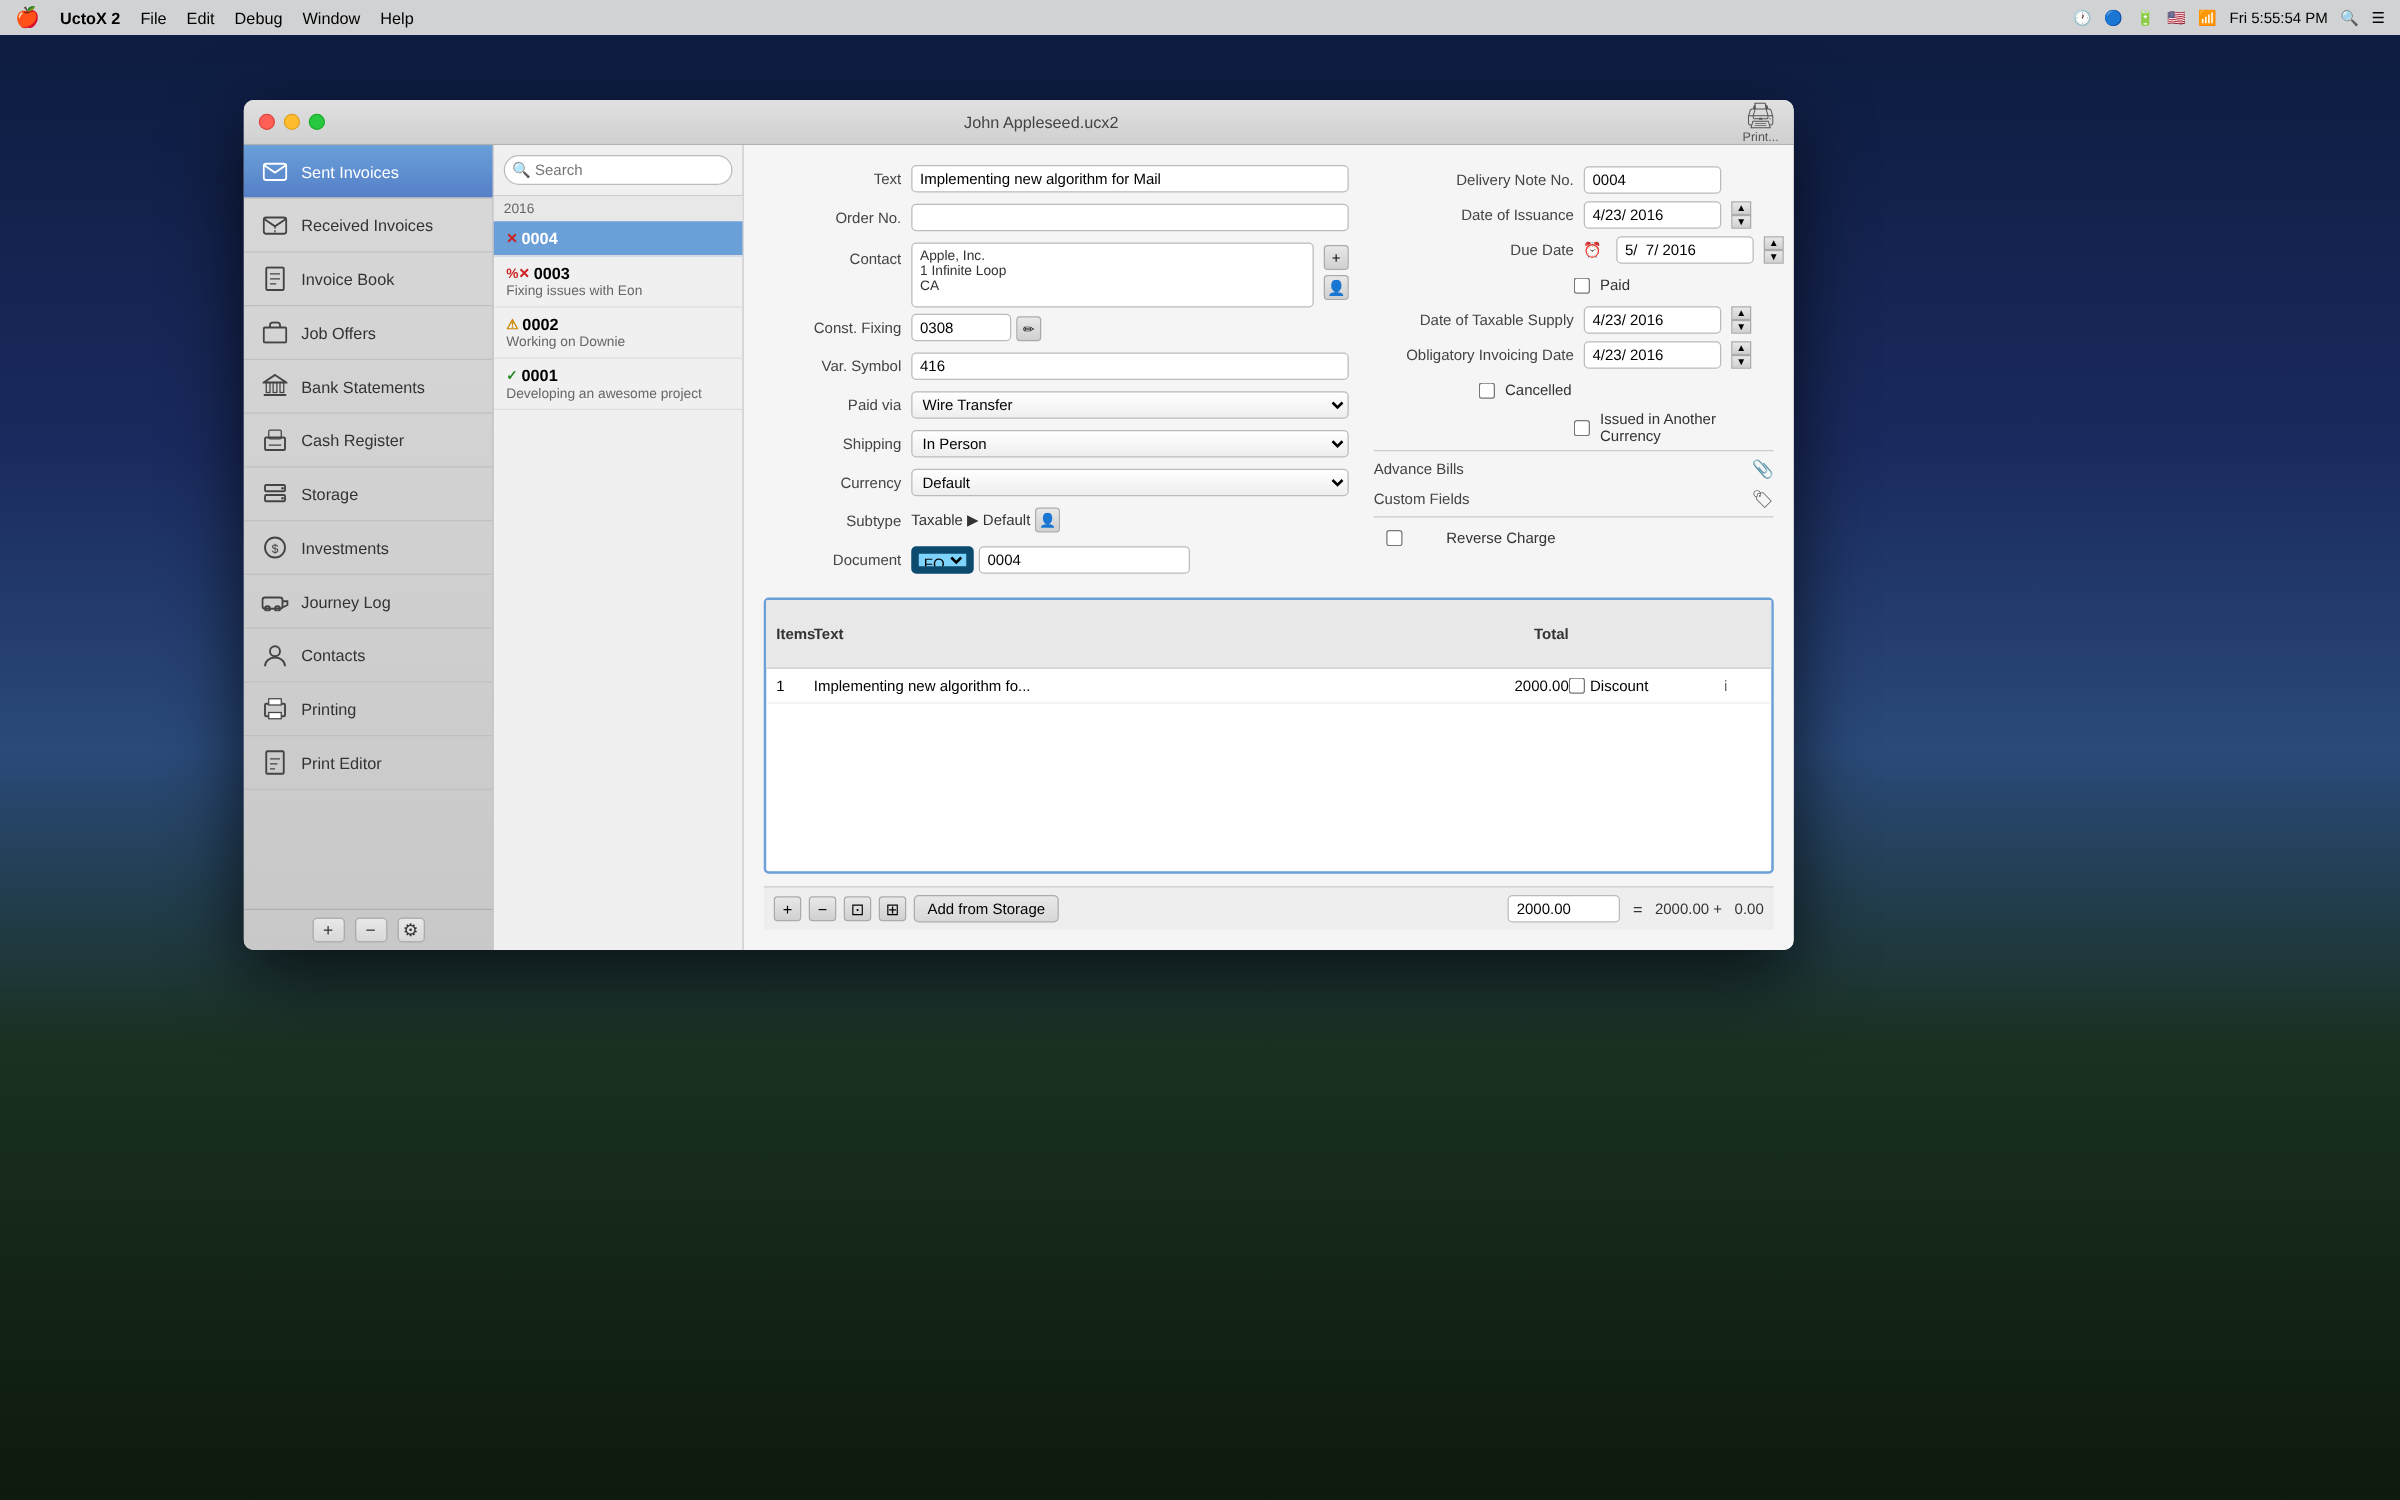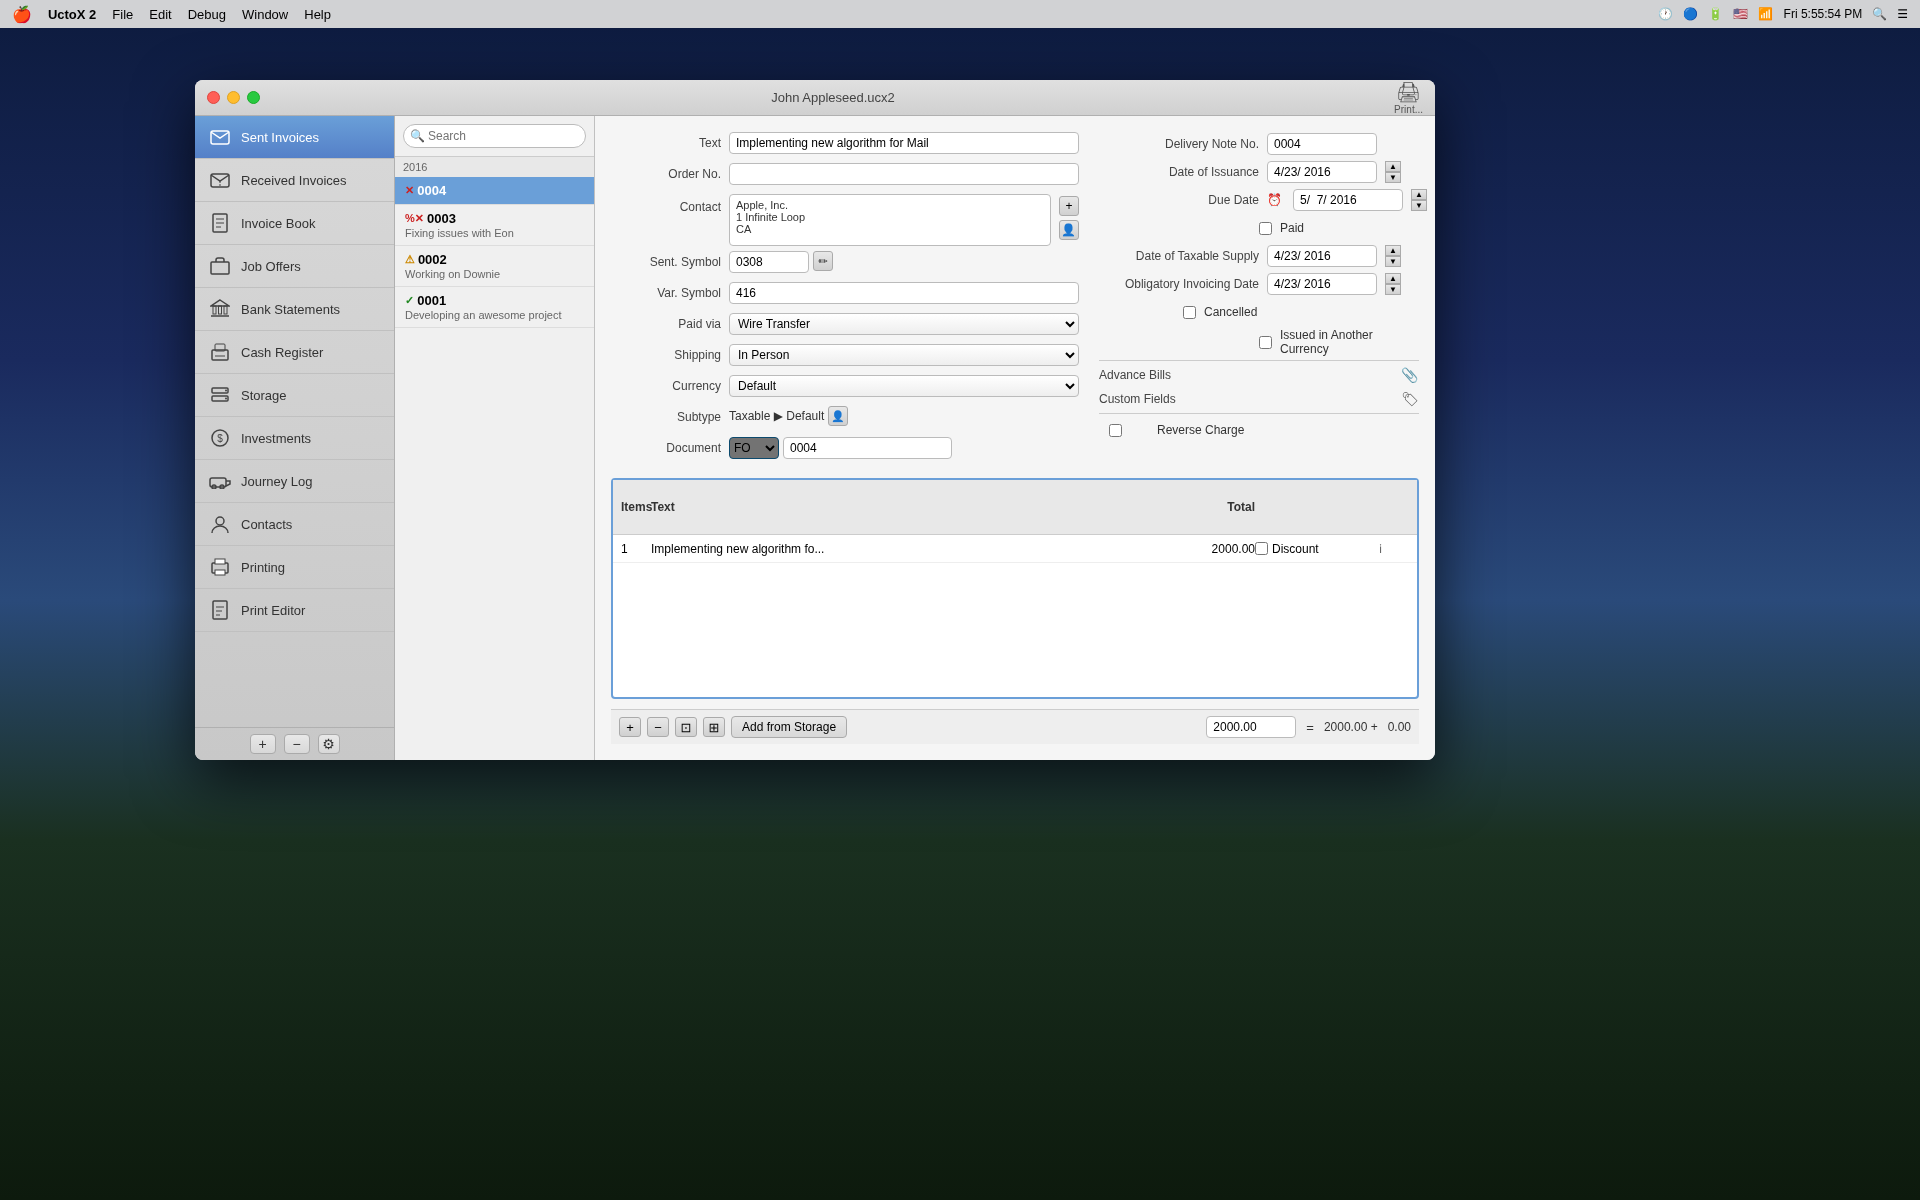--- a/index.html
+++ b/index.html
@@ -462,24 +462,24 @@
     }
 
     .doc-row {
       display: flex;
       align-items: center;
       gap: 4px;
     }
     .doc-select-small {
       height: 22px;
       width: 50px;
-      border: 1px solid #0c4a6e;
+      border: 6px solid #0c4a6e;
       border-radius: 4px;
       font-size: 12px;
-      background: #737373;
+      background: #7dd3fc;
     }
     .doc-input {
       height: 22px;
       flex: 1;
       border: 1px solid #bbb;
       border-radius: 4px;
       font-size: 12px;
       padding: 0 6px;
       background: white;
     }
@@ -496,21 +496,21 @@
       font-weight: 500;
     }
     .advance-icon {
       font-size: 14px;
       color: #555;
       cursor: pointer;
     }
 
     .const-row {
       display: flex;
-      align-items: flex-start;
+      align-items: flex-end;
       gap: 4px;
     }
     .const-input {
       height: 22px;
       width: 80px;
       border: 1px solid #bbb;
       border-radius: 4px;
       font-size: 12px;
       padding: 0 6px;
       background: white;
@@ -765,21 +765,21 @@
               <div>1 Infinite Loop</div>
               <div>CA</div>
             </div>
             <div class="contact-actions">
               <div class="contact-btn">+</div>
               <div class="contact-btn">👤</div>
             </div>
           </div>
 
           <div class="form-row" style="margin-bottom:5px;">
-            <span class="form-label">Sent. Symbol</span>
+            <span class="form-label">Const. Fixing</span>
             <div class="const-row">
               <input class="const-input" type="text" value="0308" style="">
               <div class="const-edit-btn">✏</div>
             </div>
           </div>
 
           <div class="form-row" style="margin-bottom:5px;">
             <span class="form-label">Var. Symbol</span>
             <input class="form-input" type="text" value="416" style="width: 160px;">
           </div>

